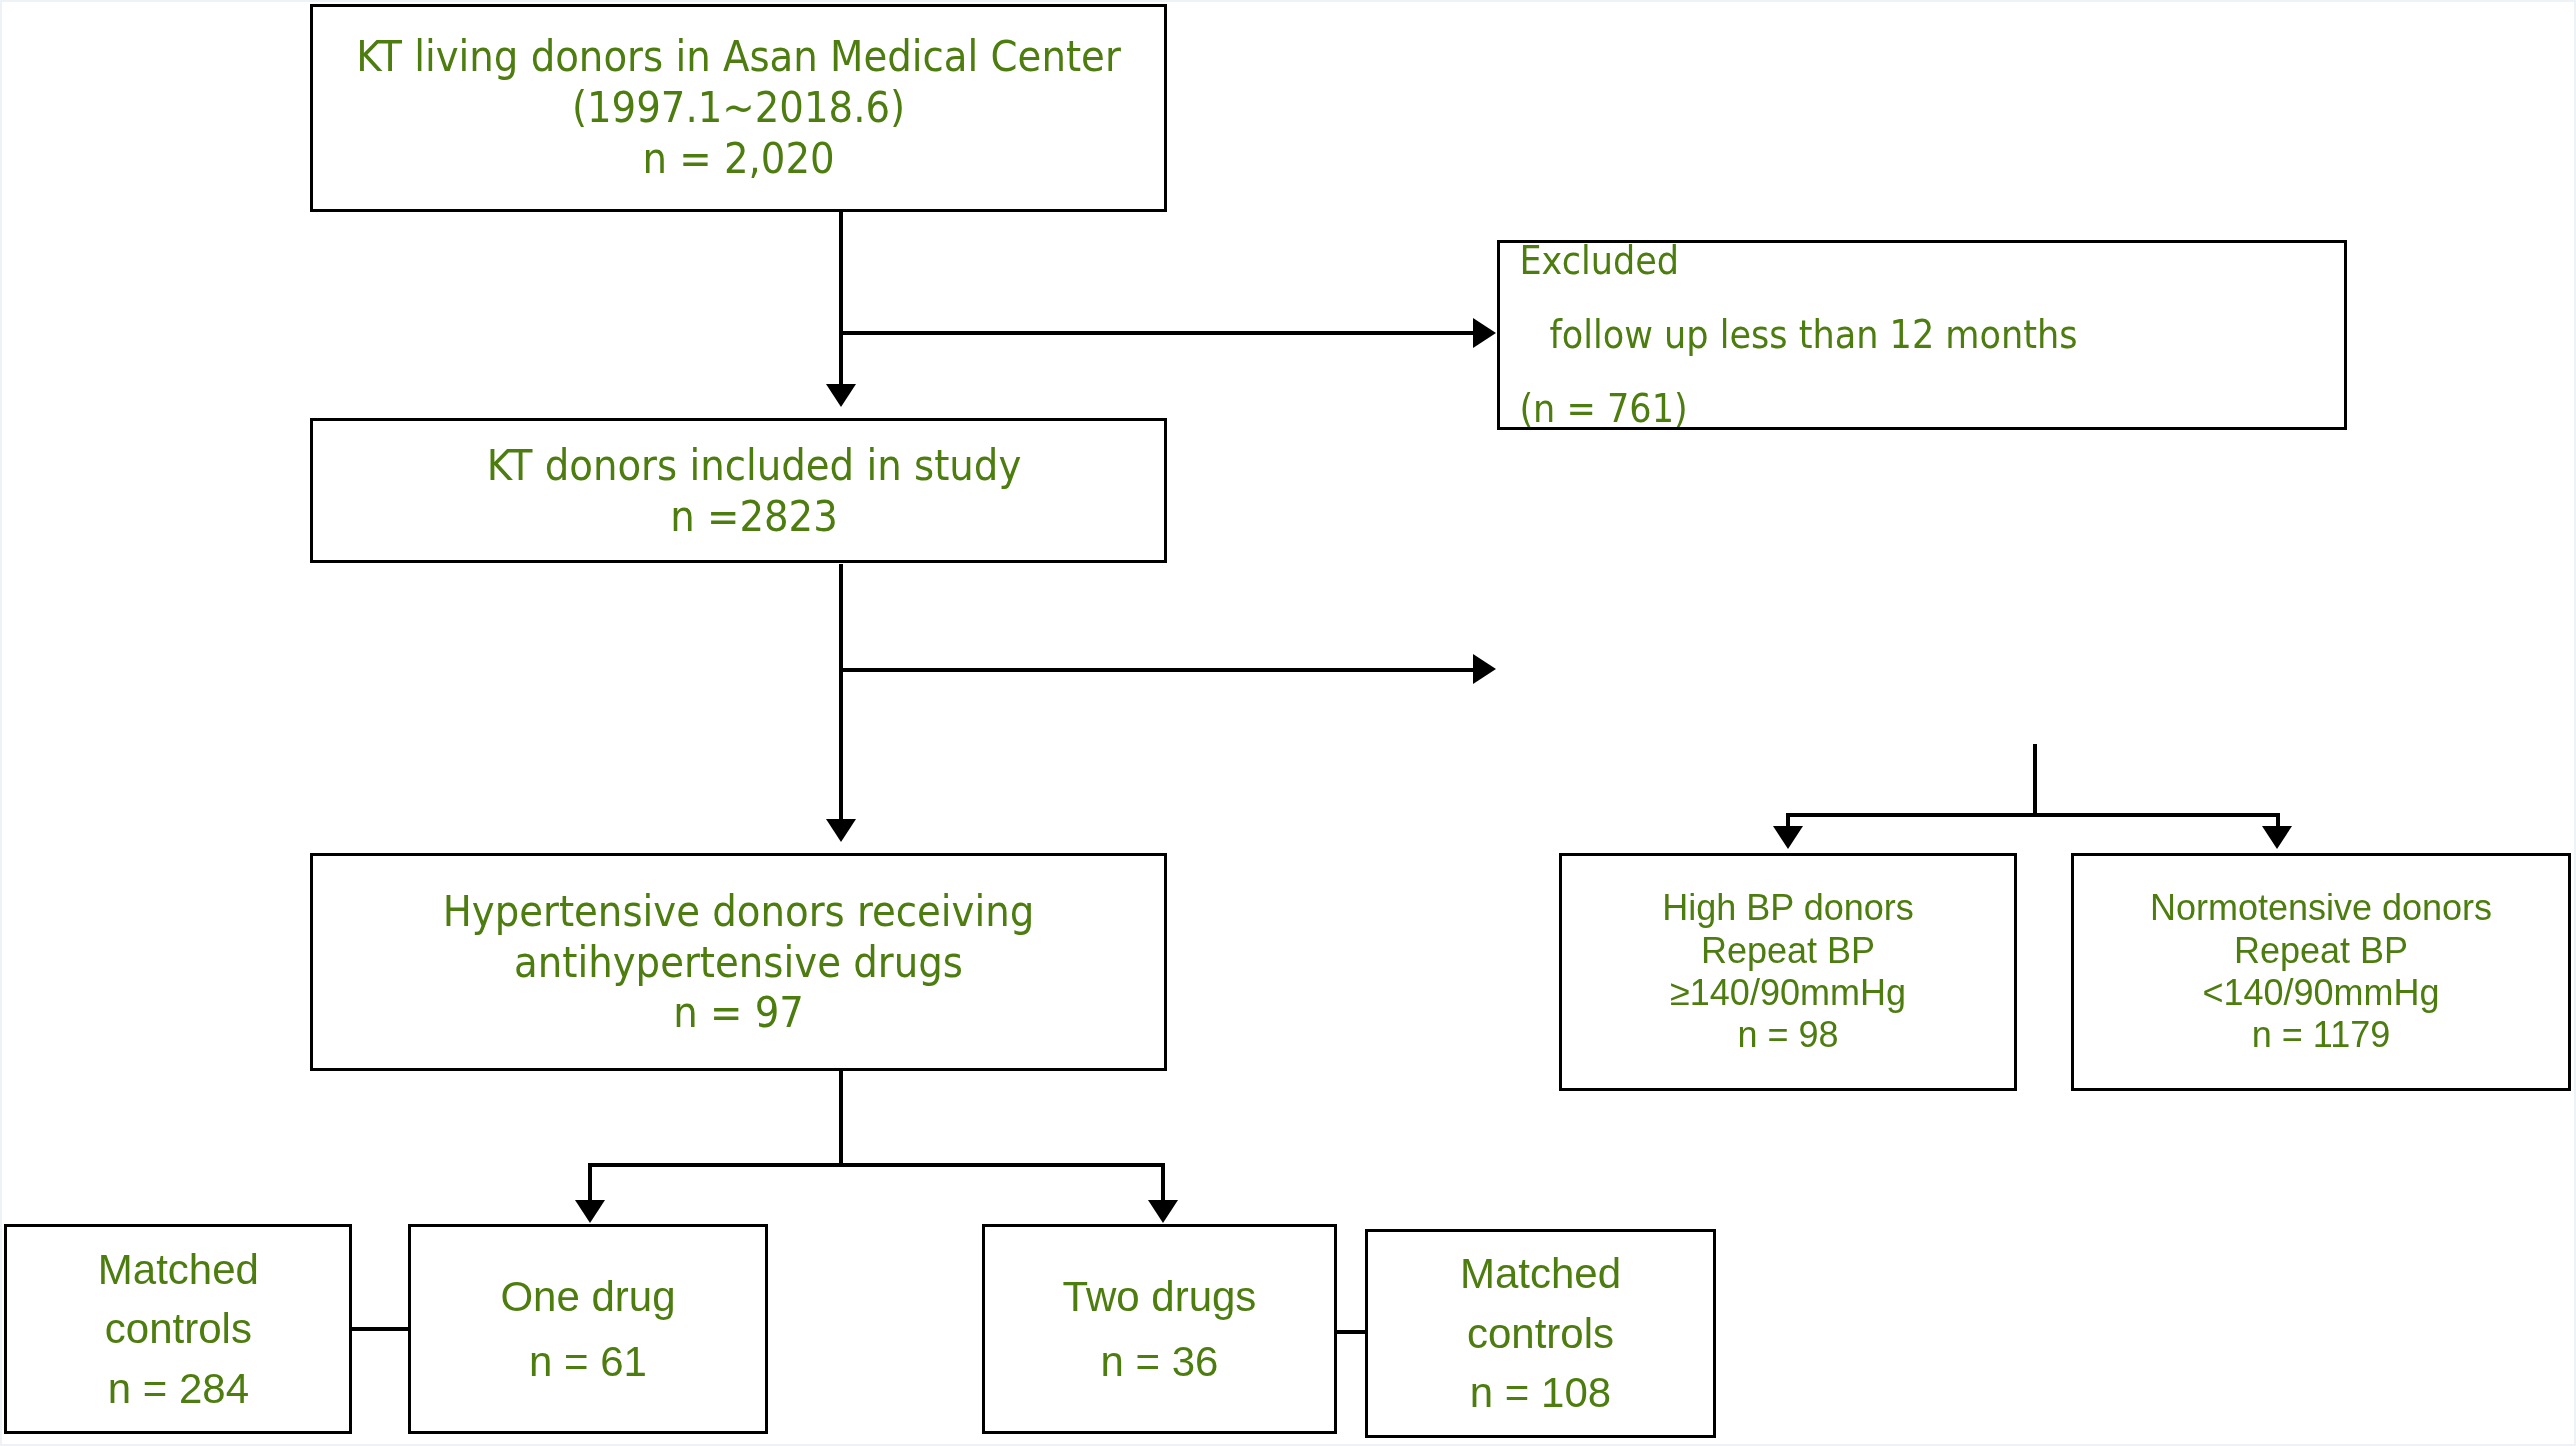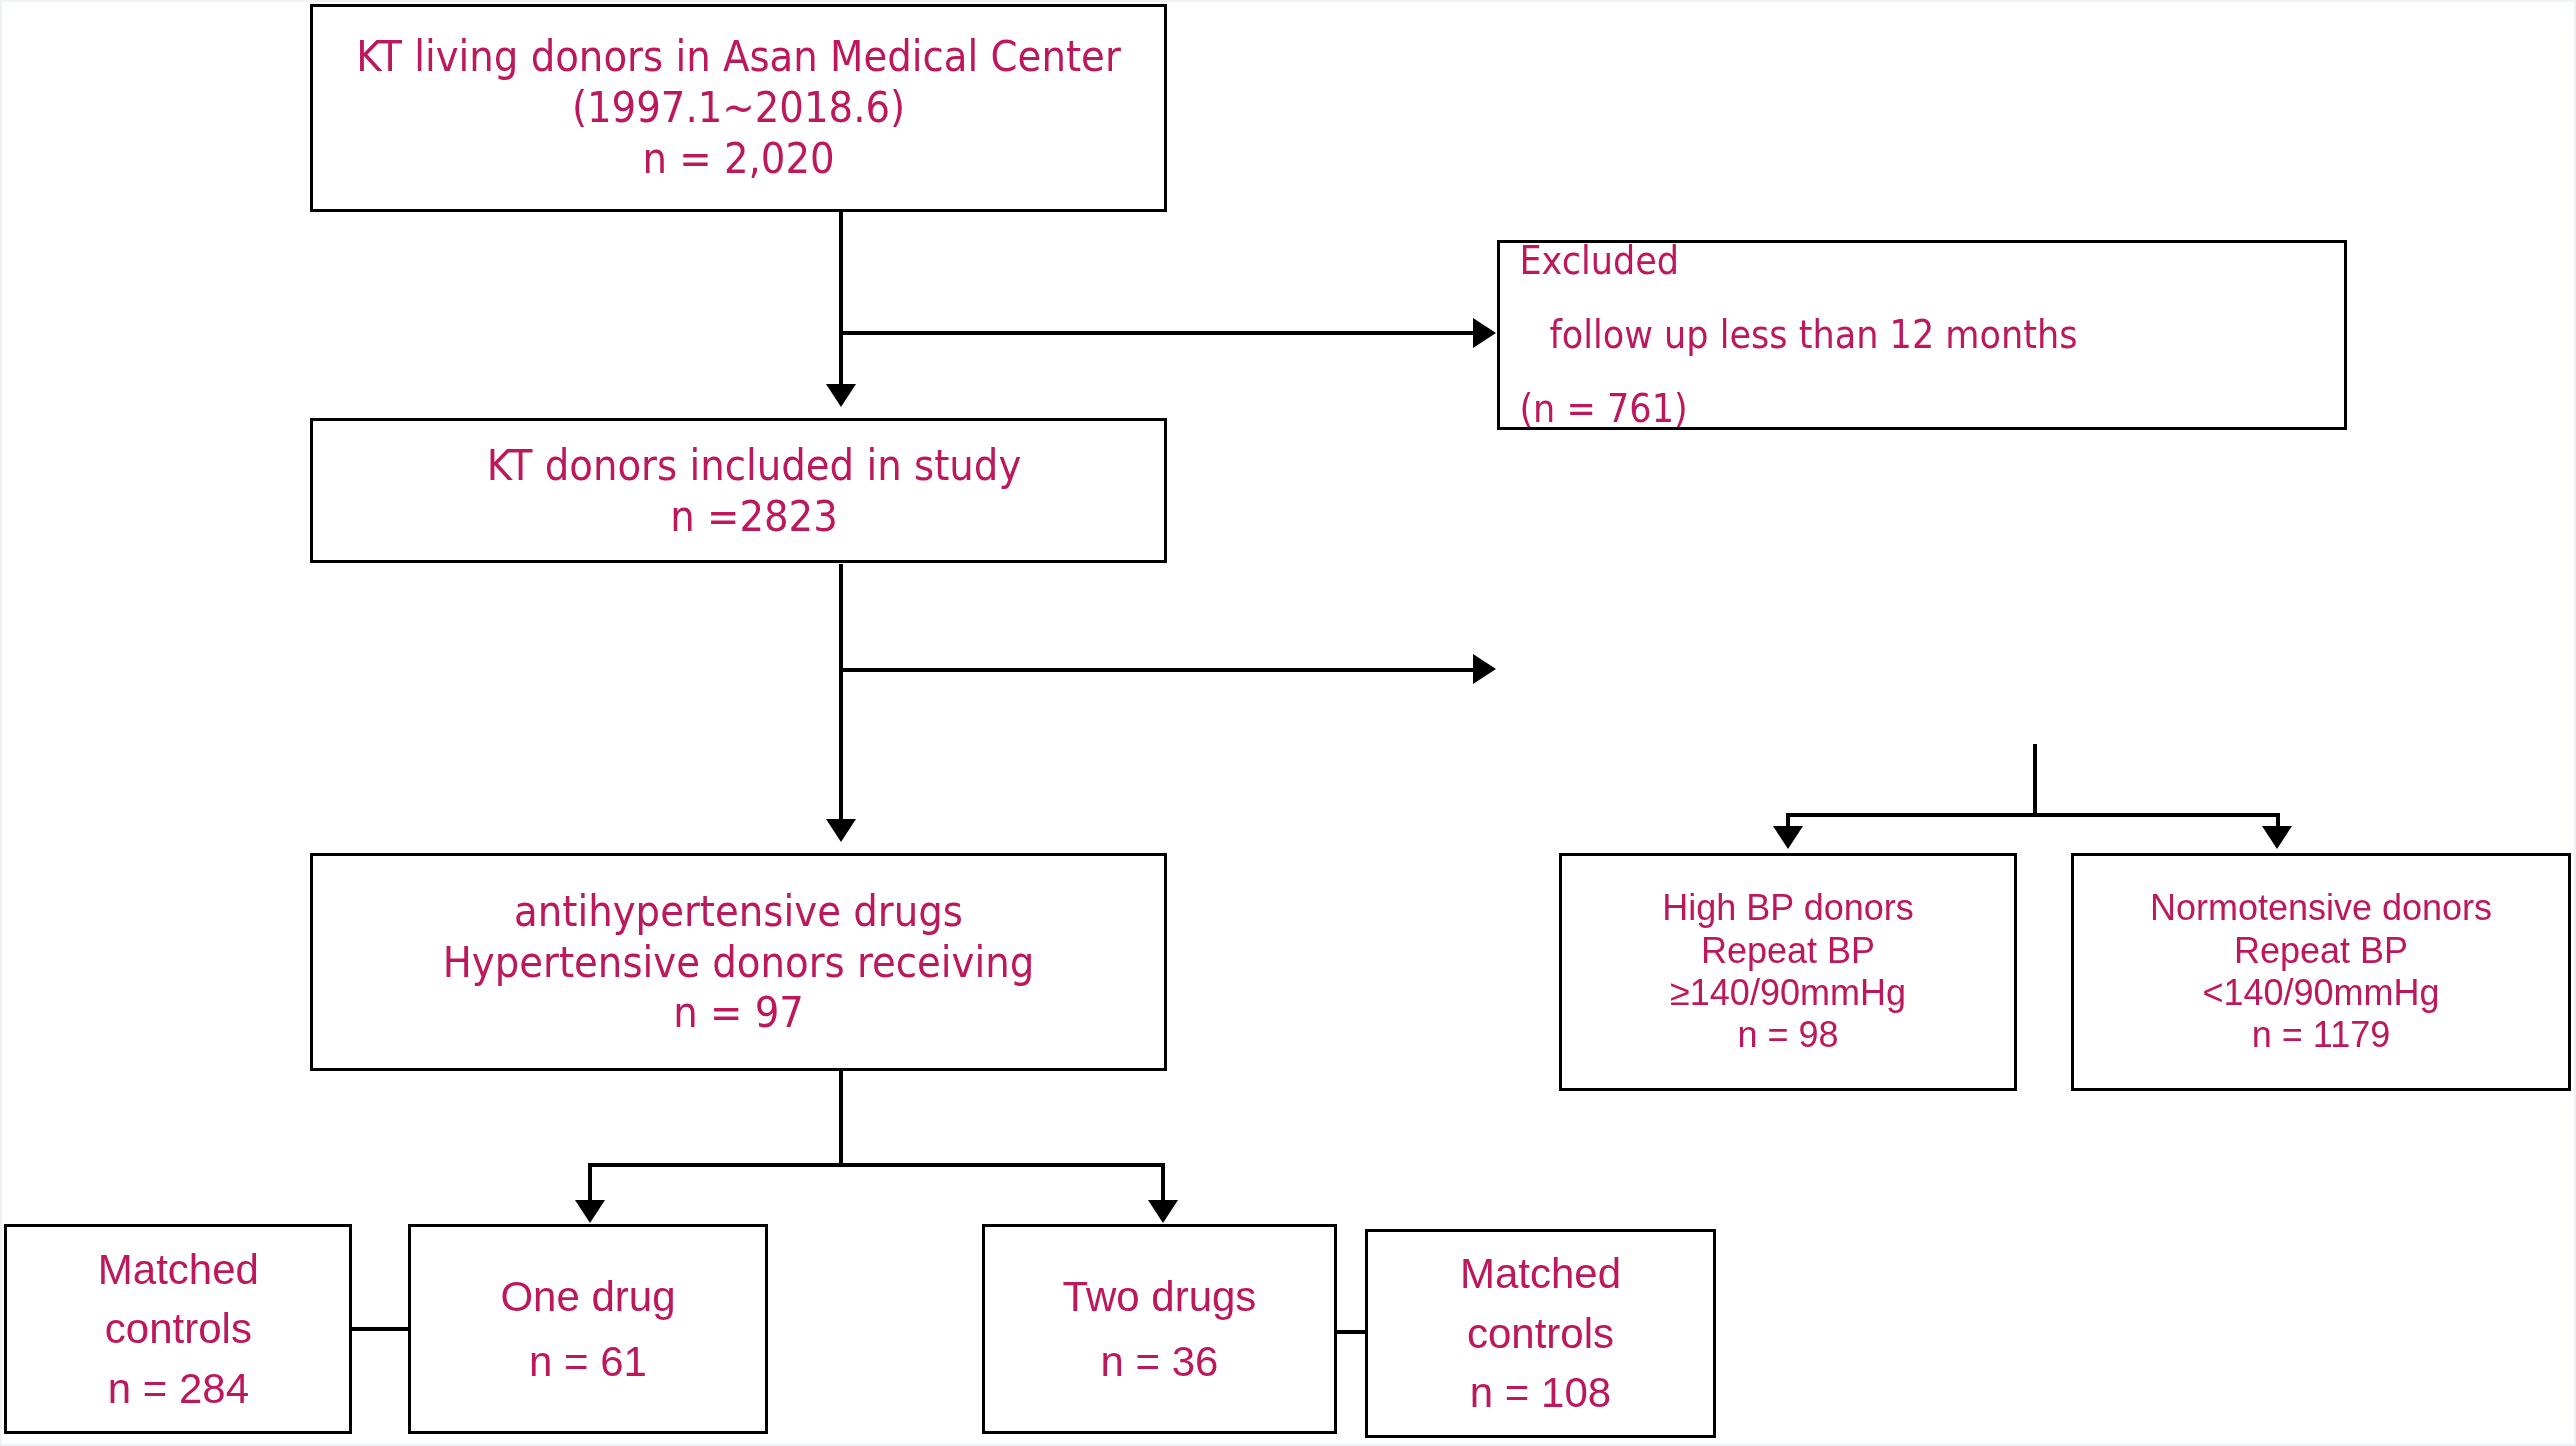--- a/index.html
+++ b/index.html
@@ -8,21 +8,21 @@
     padding: 0;
     background: #ffffff;
   }
   #canvas {
     position: relative;
     width: 2576px;
     height: 1446px;
     background: #ffffff;
     overflow: hidden;
     font-family: "DejaVu Sans", "Liberation Sans", sans-serif;
-    color: #be185d;
+    color: #4d7c0f;
   }
   
   #canvas::before {
     content: "";
     position: absolute;
     inset: 0;
     border: 2.6px solid #eef2f7;
     pointer-events: none;
   }
 
@@ -136,22 +136,22 @@
     <span class="ln">(n = 761)</span>
   </div>
 
   <div class="node narrow" style="left:310px; top:418px; width:857px; height:145px; font-size:43px;padding-left:31px;">
     <span class="ln">KT donors included in study</span>
     <span class="ln">n =2823</span>
   </div>
 
 
   <div class="node narrow" style="left:310px; top:853px; width:857px; height:218px; font-size:43px;">
+    <span class="ln">Hypertensive donors receiving</span>
     <span class="ln">antihypertensive drugs</span>
-    <span class="ln">Hypertensive donors receiving</span>
     <span class="ln">n = 97</span>
   </div>
 
   <div class="node wide" style="left:1559px; top:853px; width:458px; height:238px; font-size:36px;">
     <span class="ln">High BP donors</span>
     <span class="ln">Repeat BP</span>
     <span class="ln">≥140/90mmHg</span>
     <span class="ln">n = 98</span>
   </div>
 

